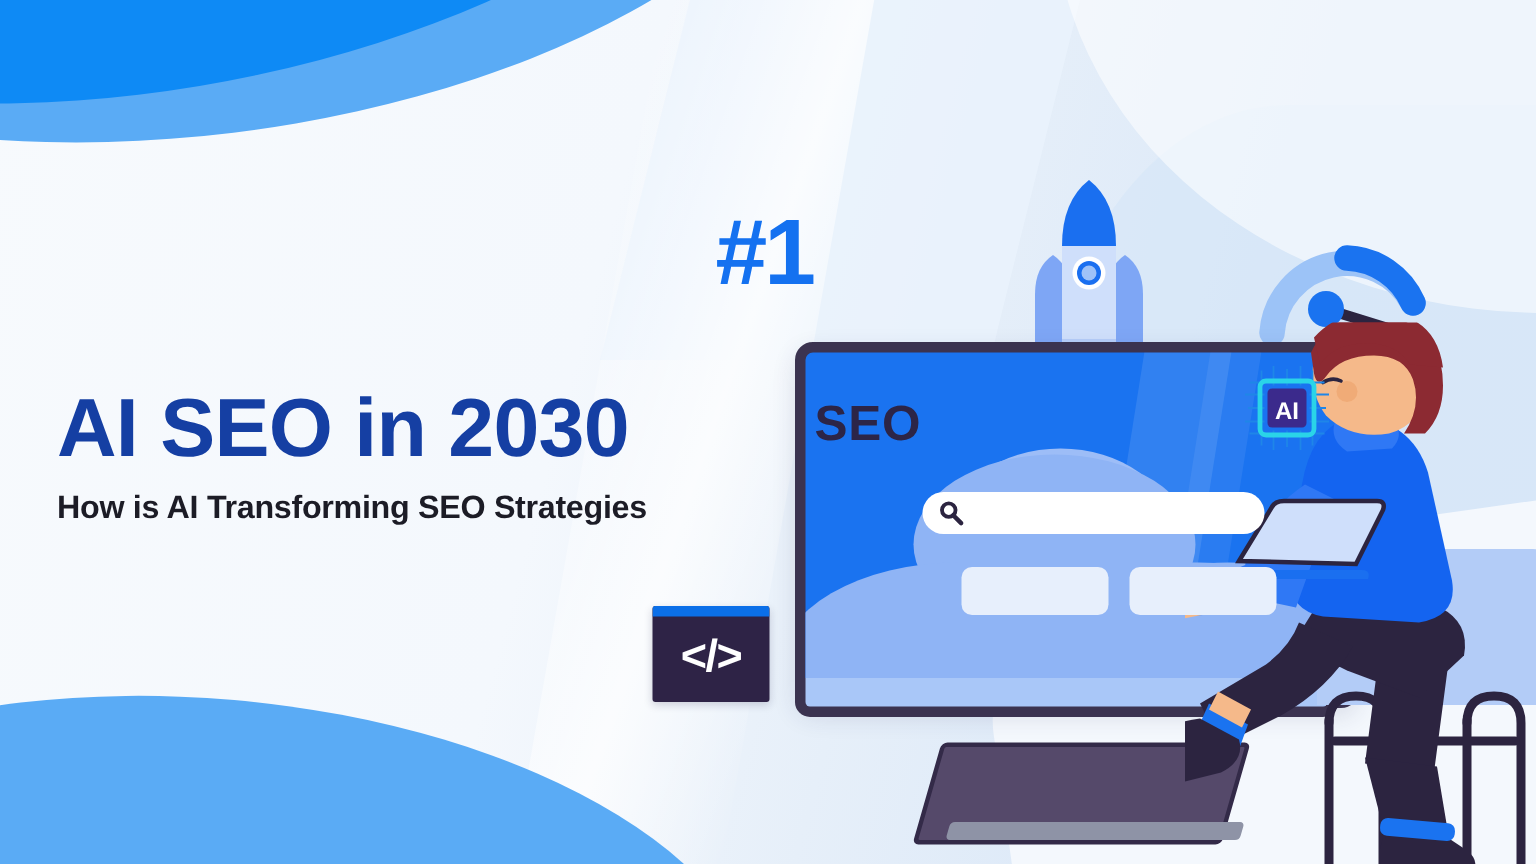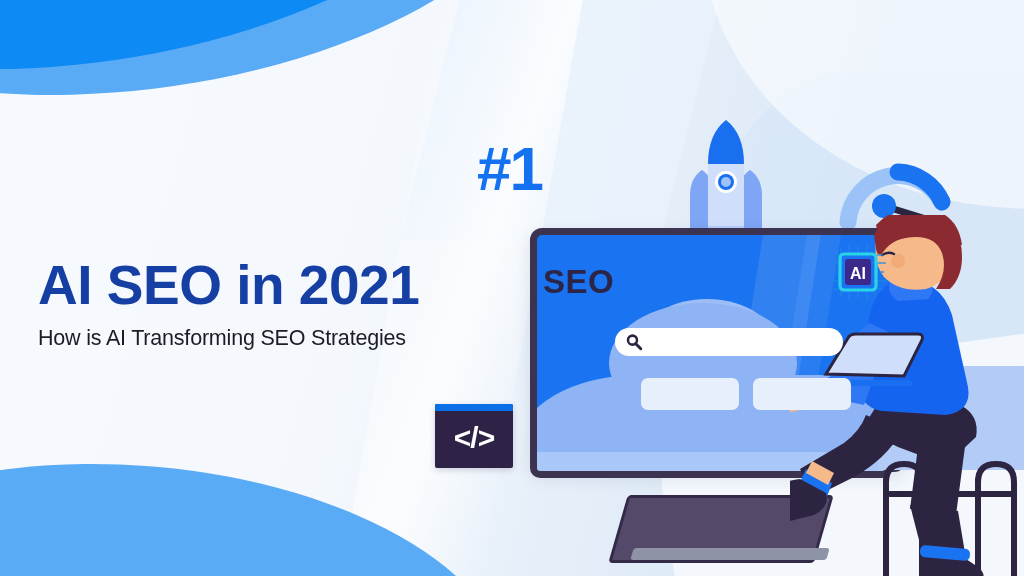--- a/index.html
+++ b/index.html
@@ -99,21 +99,21 @@
     font-size: 55px;
     font-weight: bold;
     letter-spacing: -0.5px;
     color: #153fa3;
     line-height: 1.0;
     white-space: nowrap;
   }
   .subhead {
     margin: 13px 0 0 0;
     font-size: 21.5px;
-    font-weight: normal;
+    font-weight: bold;
     color: #1c1c26;
     letter-spacing: -0.2px;
     white-space: nowrap;
   }
 
   
   .rank-badge {
     position: absolute;
     left: 477px;
     top: 138px;
@@ -312,21 +312,21 @@
     <div class="deco-pale-2"></div>
     <div class="deco-diag"></div>
     <div class="deco-pale-1"></div>
     <div class="deco-white-wedge"></div>
     <div class="deco-topleft-light"></div>
     <div class="deco-topleft-main"></div>
     <div class="deco-bottomleft"></div>
   </div>
 
   <div class="text-block">
-    <h1 class="headline">AI SEO in 2021</h1>
+    <h1 class="headline">AI SEO in 2030</h1>
     <p class="subhead">How is AI Transforming SEO Strategies</p>
   </div>
 
   <div class="rank-badge">#1</div>
 
   <div class="code-icon">
     <div class="bar"></div>
     <div class="glyph">&lt;/&gt;</div>
   </div>
 

